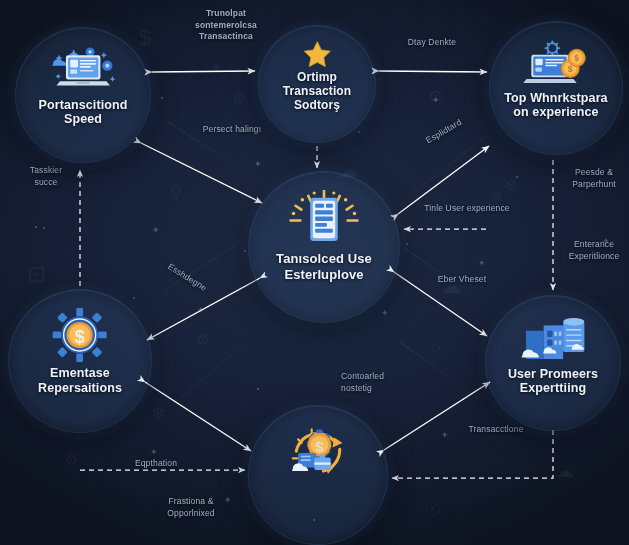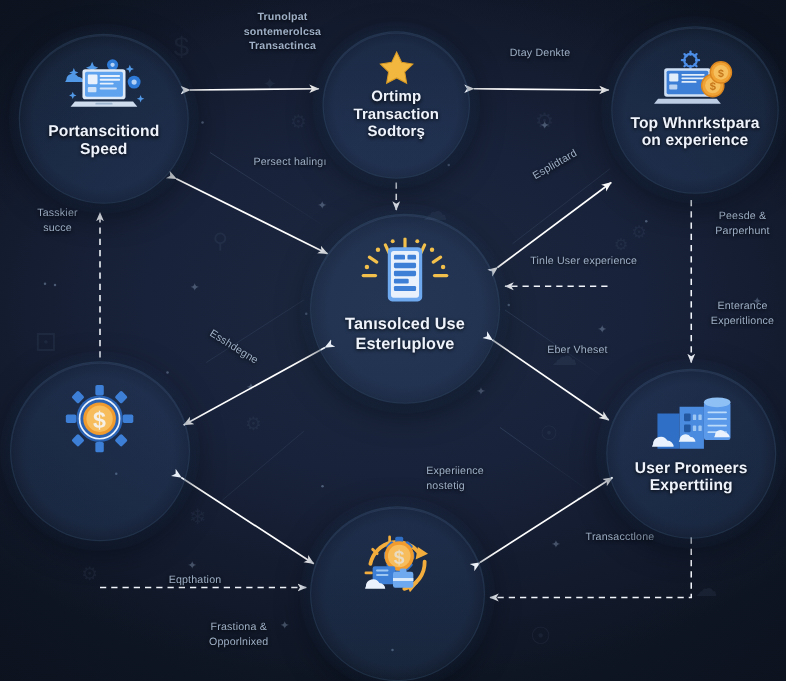--- a/index.html
+++ b/index.html
@@ -233,21 +233,21 @@
     <div class="elabel rot-a" style="left:413px;top:126px;width:62px;">Esplidtard</div>
     <div class="elabel" style="left:562px;top:167px;width:64px;">Peesde &amp;
 Parperhunt</div>
     <div class="elabel" style="left:8px;top:165px;width:76px;">Tasskier
 succe</div>
     <div class="elabel" style="left:409px;top:203px;width:116px;">Tinle User experience</div>
     <div class="elabel" style="left:561px;top:239px;width:66px;">Enterance
 Experitlionce</div>
     <div class="elabel rot-b" style="left:155px;top:272px;width:64px;">Esshdegne</div>
     <div class="elabel" style="left:424px;top:274px;width:76px;">Eber Vheset</div>
-    <div class="elabel" style="left:341px;top:371px;width:76px;text-align:left;">Experiience
+    <div class="elabel" style="left:341px;top:371px;width:76px;text-align:left;">Contoarled
 nostetig</div>
     <div class="elabel" style="left:117px;top:458px;width:78px;">Eqpthation</div>
     <div class="elabel" style="left:456px;top:424px;width:80px;">Transacctlone</div>
     <div class="elabel" style="left:147px;top:496px;width:88px;">Frastiona &amp;
 Opporlnixed</div>
   </div>
 
   <div class="node-layer">
 
     <div class="node" id="node-speed">
@@ -388,20 +388,22 @@
             <rect x="7" y="48" width="9" height="9" rx="1.6" transform="rotate(45 11.5 52.5)"></rect>
             <rect x="48" y="48" width="9" height="9" rx="1.6" transform="rotate(45 52.5 52.5)"></rect>
           </g>
           <circle cx="32" cy="32" r="22" fill="#2a62b4"></circle>
           <circle cx="32" cy="32" r="19" fill="none" stroke="#e9f2fd" stroke-width="1.6"></circle>
           <circle cx="32" cy="32" r="15.5" fill="#f09b2e"></circle>
           <circle cx="32" cy="32" r="12.5" fill="#f7bd5d"></circle>
           <text x="32" y="41" font-size="22" font-weight="bold" fill="#f5efe4" text-anchor="middle" font-family="Liberation Sans, sans-serif">$</text>
         </svg>
       </div>
+      <div class="nlabel">Ementase
+Repersaitions</div>
     </div>
 
     <div class="node" id="node-bot-right">
       <div class="halo"></div>
       <div class="icon" style="width:56%;height:37%;">
         <svg viewBox="0 0 80 56" width="100%" height="100%">
           <path d="M10,20 h20 v32 h-20 z" fill="#2f6fc6"></path>
           <path d="M30,14 h22 v38 h-22 z" fill="#4a8be0"></path>
           <g fill="#1d4f96" opacity="0.85">
             <rect x="34" y="20" width="6" height="7" rx="1"></rect>

